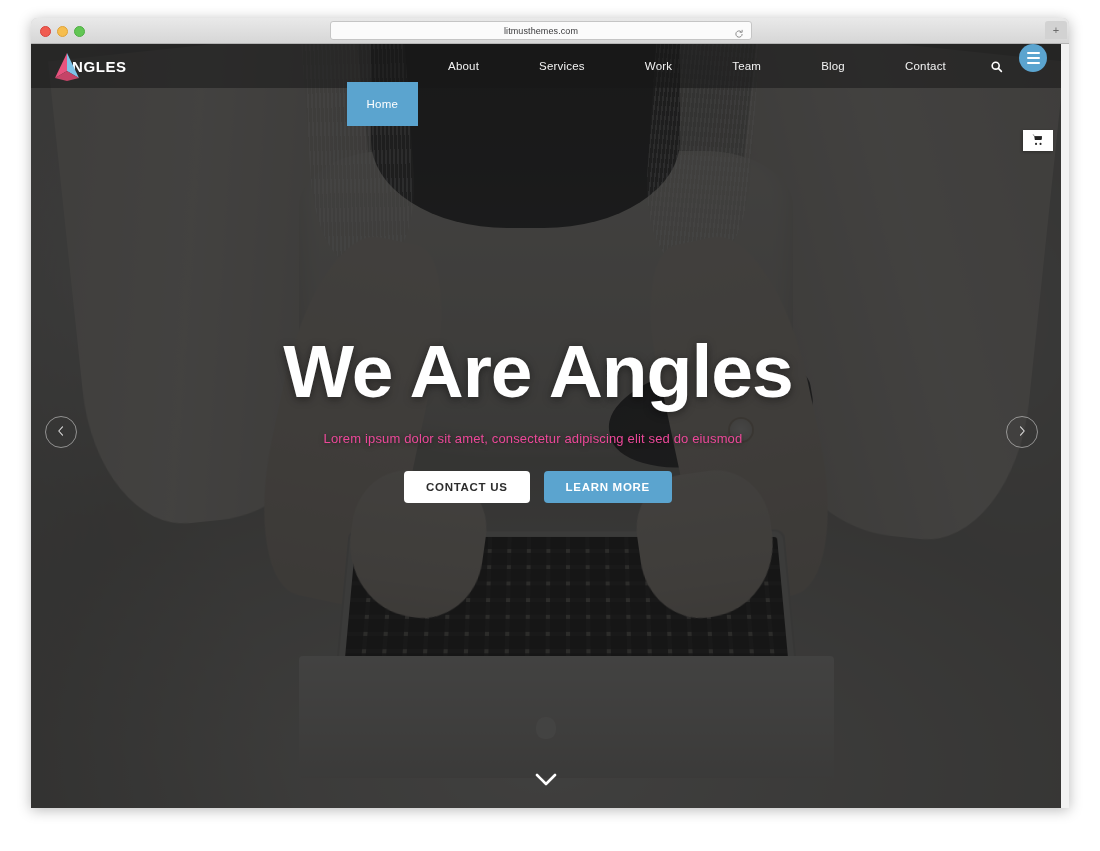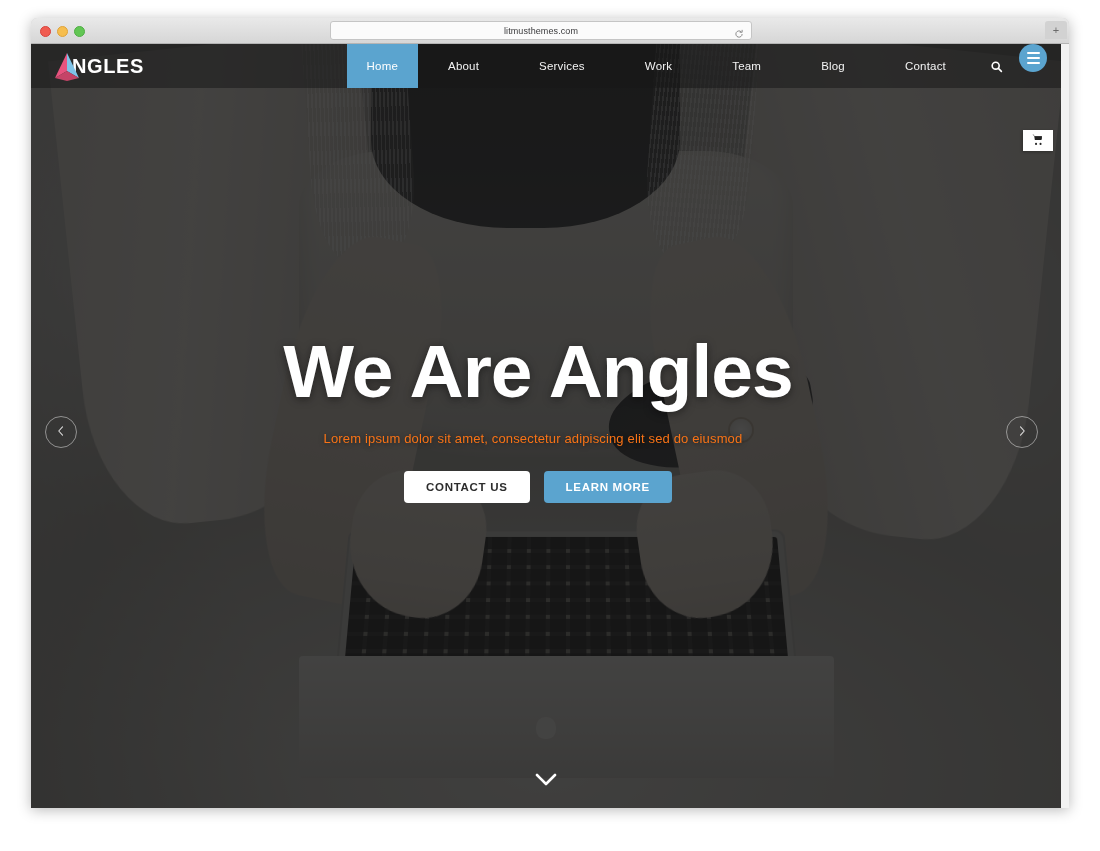--- a/index.html
+++ b/index.html
@@ -306,21 +306,21 @@
     gap: 0;
   }
   .brand-logo {
     width: 28px;
     height: 30px;
     position: relative;
     display: block;
   }
   .brand-name {
     color: #ffffff;
-    font-size: 20px;
+    font-size: 15px;
     font-weight: bold;
     letter-spacing: 0.6px;
     margin-left: -9px;
   }
   .nav-links {
     margin-left: auto;
     display: flex;
     align-items: stretch;
     height: 44px;
   }
@@ -331,20 +331,21 @@
     color: #f3f3f3;
     font-size: 11.5px;
     letter-spacing: 0.2px;
     height: 44px;
     box-sizing: border-box;
   }
   .nav-item.active {
     background: #5ba4cf;
     padding: 0 20px;
     color: #ffffff;
+    margin-top: 38px;
   }
   .nav-search {
     display: flex;
     align-items: center;
     padding: 0 10px 0 14px;
     color: #ffffff;
   }
   .nav-toggle {
     width: 28px;
     height: 28px;
@@ -393,21 +394,21 @@
     margin: 0;
     color: #ffffff;
     font-size: 75px;
     font-weight: bold;
     letter-spacing: -1px;
     line-height: 1;
     text-shadow: 0 2px 10px rgba(0,0,0,0.45);
   }
   .hero-subtitle {
     margin: 22px 10px 0 0;
-    color: #f97316;
+    color: #ec4899;
     font-size: 13px;
     letter-spacing: 0.15px;
     text-shadow: 0 1px 5px rgba(0,0,0,0.5);
   }
   .hero-buttons {
     margin-top: 25px;
     display: flex;
     justify-content: center;
     gap: 14px;
   }

